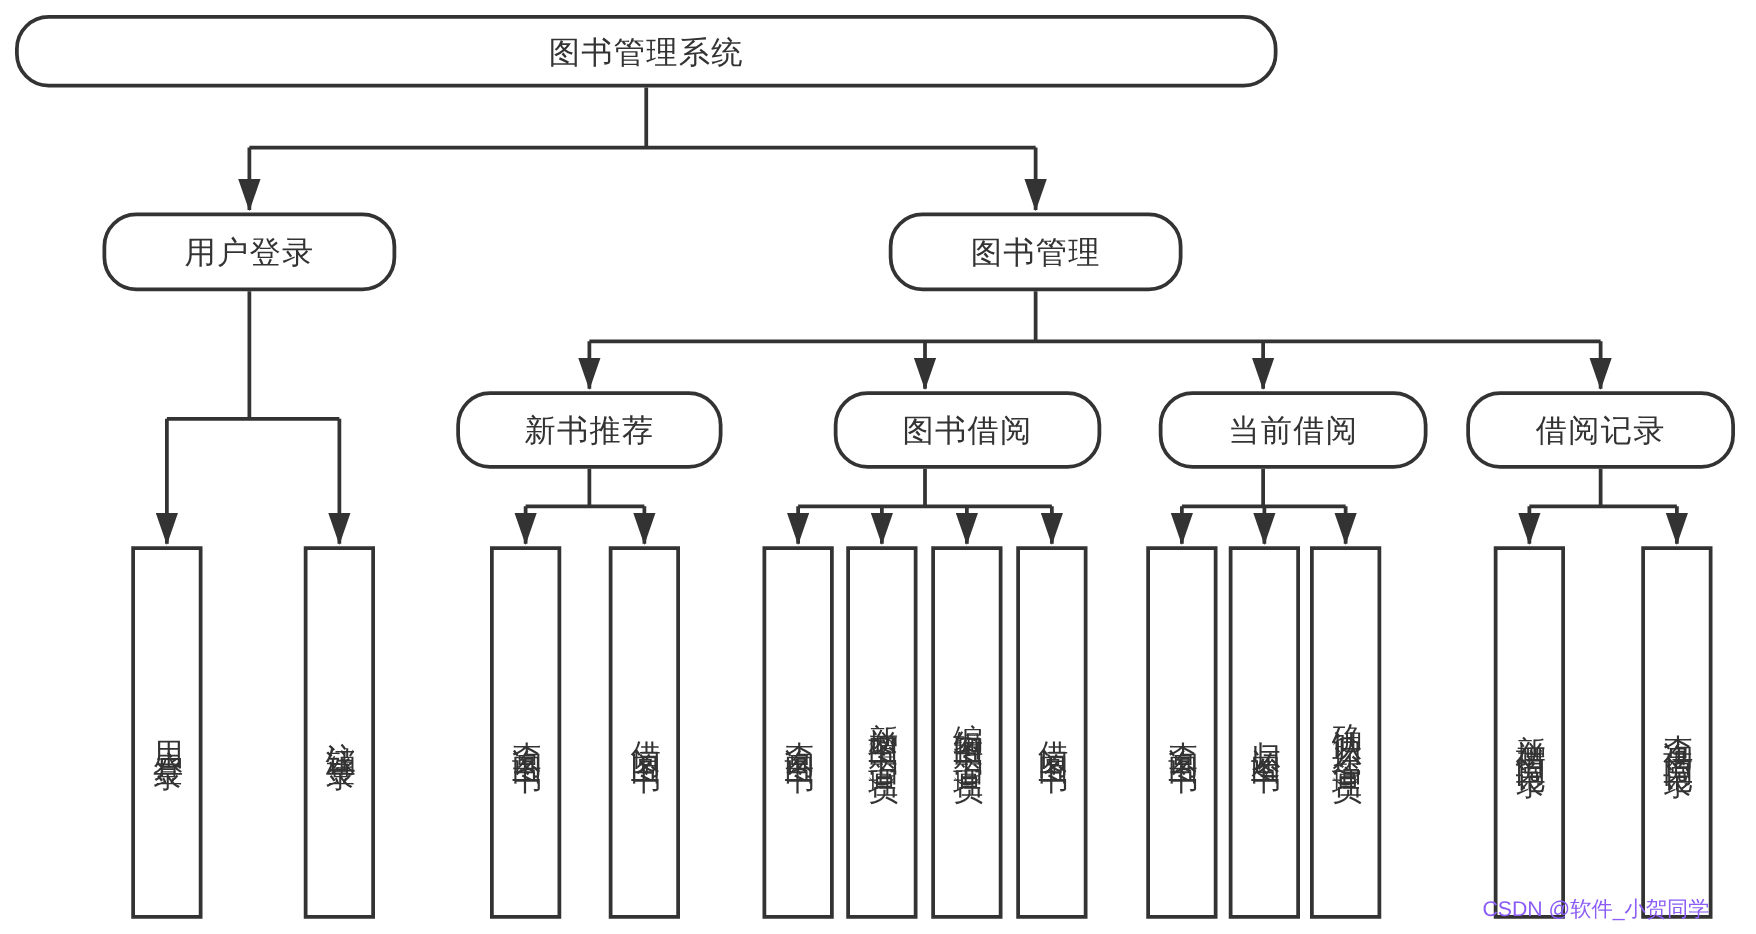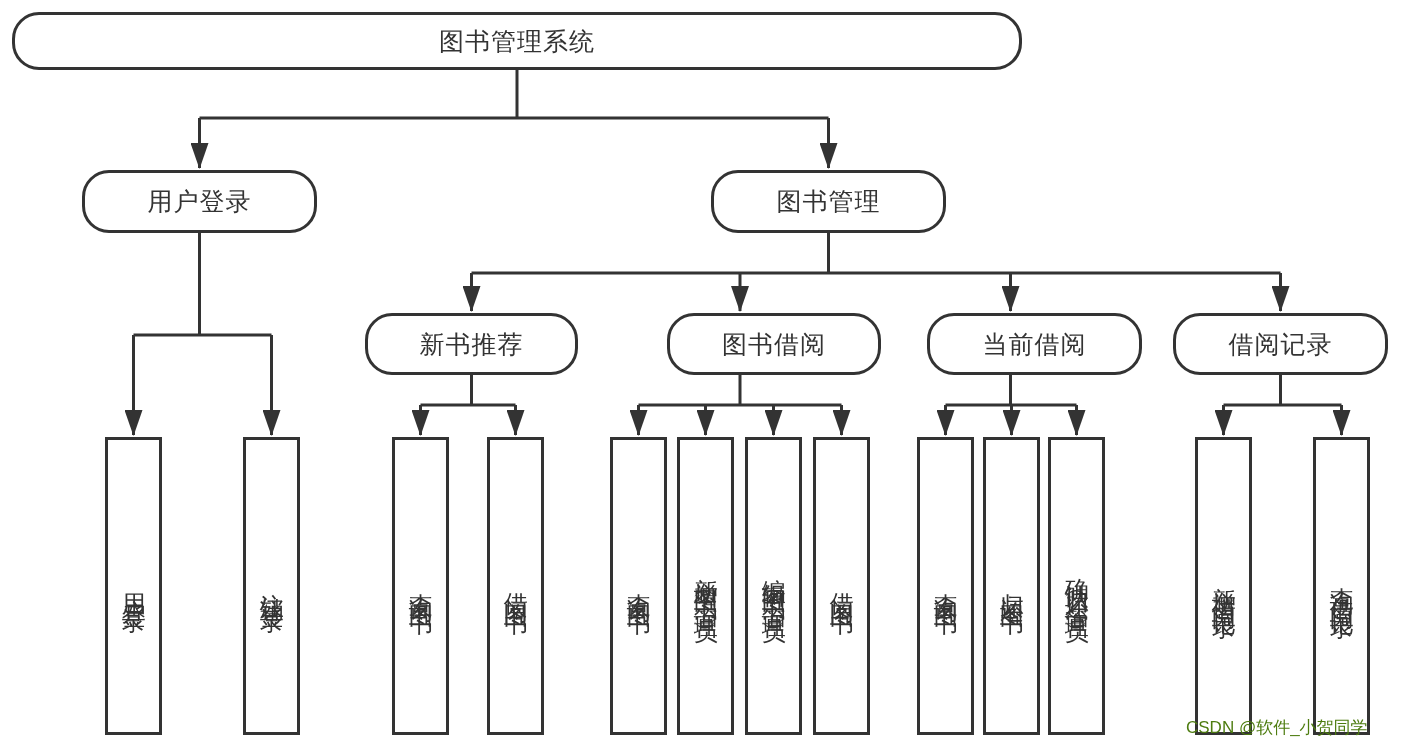--- a/index.html
+++ b/index.html
@@ -42,21 +42,21 @@
   .lf3  { left:392px; }  .lf4  { left:487px; }
   .lf5  { left:610px; }  .lf6  { left:677px; }
   .lf7  { left:745px; }  .lf8  { left:813px; }
   .lf9  { left:917px; }  .lf10 { left:983px; }
   .lf11 { left:1048px; } .lf12 { left:1195px; }
   .lf13 { left:1313px; }
   .watermark {
     position:absolute;
     left:1186px; top:716px;
     font-size:17px;
-    color:#4d7c0f;
+    color:#8b5cf6;
     z-index:5;
     white-space:nowrap;
   }
 </style>
 </head>
 <body>
 
 <div class="canvas">
 
   <svg class="connectors" width="1405" height="747" viewBox="0 0 1405 747" fill="none" stroke="#333333" stroke-width="3">

